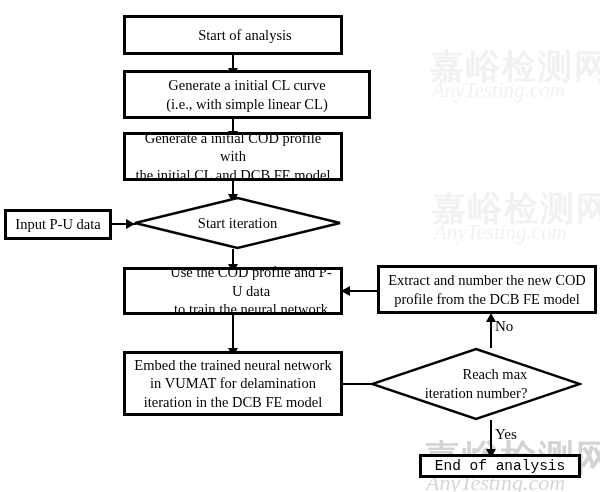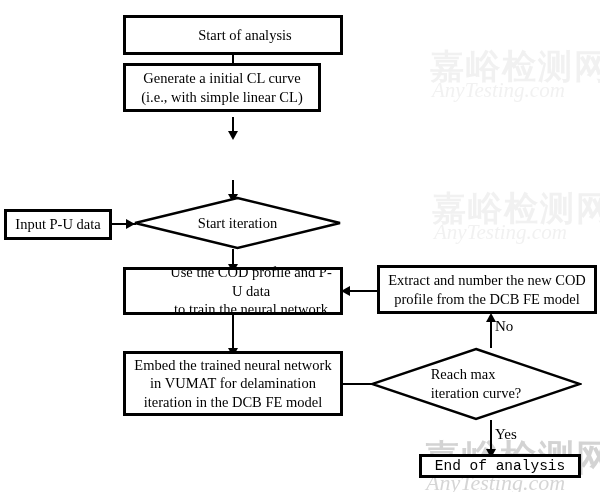--- a/index.html
+++ b/index.html
@@ -66,21 +66,21 @@
     position: absolute;
     z-index: 5;
   }
   .dia svg { display: block; }
   .dia .dtxt {
     position: absolute;
     left: 0; top: 0; right: 0; bottom: 0;
     display: flex;
     align-items: center;
     justify-content: center;
-    text-align: left;
+    text-align: right;
     font-size: 14.5px;
     line-height: 1.28;
     color: #000000;
   }
 
   
   .line {
     position: absolute;
     background: #000000;
     z-index: 2;
@@ -164,27 +164,33 @@
   <div class="line vline" style="left:490px; top:420px; height:34px;"></div>
   <div class="arrow arr-down" style="left:486px; top:449px;"></div>
   <div class="edge-label" style="left:495px; top:426px;">Yes</div>
 
   <div class="node proc" style="left:124px; top:16px; width:218px; height:38px;padding-left:24px;">
     <div class="txt">
       <span>Start of analysis</span>
     </div>
   </div>
 
-  <div class="node proc" style="left:124px; top:64px; width:196px; height:47px;">
+  <div class="node proc" style="left:124px; top:71px; width:246px; height:47px;">
     <div class="txt">
       <span>Generate a initial CL curve</span><br>
       <span>(i.e., with simple linear CL)</span>
     </div>
   </div>
 
+  <div class="node proc" style="left:124px; top:133px; width:218px; height:47px;">
+    <div class="txt">
+      <span>Generate a initial COD profile with</span><br>
+      <span>the initial CL and DCB FE model</span>
+    </div>
+  </div>
 
   <div class="node proc" style="left:5px; top:210px; width:106px; height:29px;">
     <div class="txt">
       <span>Input P-U data</span>
     </div>
   </div>
 
   <div class="dia" style="left:133px; top:196px; width:209px; height:54px;">
     <svg width="209" height="54" viewBox="0 0 209 54">
       <polygon points="104.5,2 207,27 104.5,52 2,27" fill="#ffffff" stroke="#000000" stroke-width="2.4"></polygon>
@@ -216,21 +222,21 @@
     </div>
   </div>
 
   <div class="dia" style="left:370px; top:347px; width:212px; height:74px;">
     <svg width="212" height="74" viewBox="0 0 212 74">
       <polygon points="106,2 210,37 106,72 2,37" fill="#ffffff" stroke="#000000" stroke-width="2.4"></polygon>
     </svg>
     <div class="dtxt">
       <div>
         <span>Reach max</span><br>
-        <span>iteration curve?</span>
+        <span>iteration number?</span>
       </div>
     </div>
   </div>
 
   <div class="node proc" style="left:420px; top:455px; width:160px; height:22px;font-family:Liberation Mono, monospace;">
     <div class="txt">
       <span>End of analysis</span>
     </div>
   </div>
 

